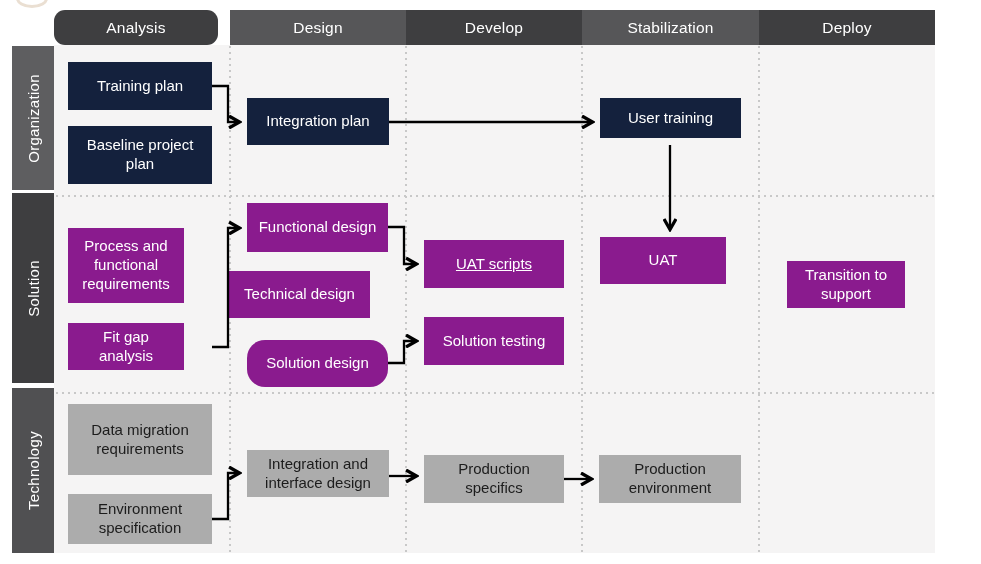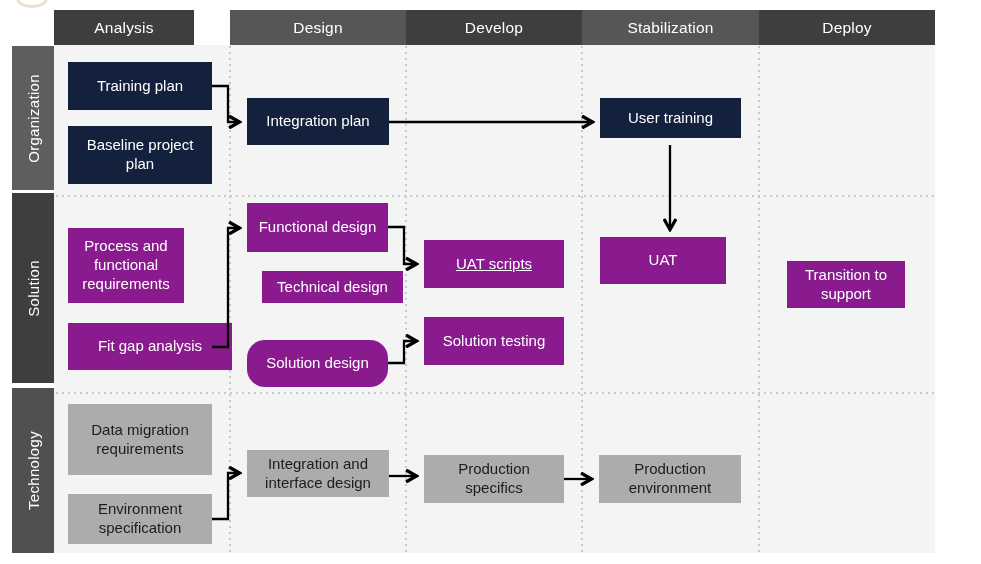--- a/index.html
+++ b/index.html
@@ -78,21 +78,21 @@
   }
 </style>
 </head>
 <body>
 
 <div id="canvas">
 
   <div class="grid-bg"></div>
   <div class="corner-circle"></div>
 
-  <div class="phase dark" style="left:54px;  width:140px;">Analysis</div>
+  <div class="phase dark" style="left:54px;  width:164px;border-radius:11px;">Analysis</div>
   <div class="phase light" style="left:230px; width:176px;">Design</div>
   <div class="phase dark" style="left:406px; width:176px;">Develop</div>
   <div class="phase light" style="left:582px; width:177px;">Stabilization</div>
   <div class="phase dark" style="left:759px; width:176px;">Deploy</div>
 
   <div class="rowlab" style="top:46px;  height:144px; background:#5E5E60;">
       <span>Organization</span>
     </div>
   <div class="rowlab" style="top:193px; height:190px; background:#3E3E40;">
       <span>Solution</span>
@@ -108,23 +108,23 @@
 
   <div class="hdot" style="top:195px;"></div>
   <div class="hdot" style="top:392px;"></div>
 
   <div class="box navy" style="left:68px;  top:62px;  width:144px; height:48px;">Training plan</div>
   <div class="box navy" style="left:68px;  top:126px; width:144px; height:58px;">Baseline project plan</div>
   <div class="box navy" style="left:247px; top:98px;  width:142px; height:47px;">Integration plan</div>
   <div class="box navy" style="left:600px; top:98px;  width:141px; height:40px;">User training</div>
 
   <div class="box purple" style="left:68px;  top:228px; width:116px; height:75px;">Process and functional requirements</div>
-  <div class="box purple" style="left:68px;  top:323px; width:164px; height:47px;">Fit gap analysis</div>
+  <div class="box purple" style="left:68px;  top:323px; width:116px; height:47px;">Fit gap analysis</div>
   <div class="box purple" style="left:247px; top:203px; width:141px; height:49px;">Functional design</div>
-  <div class="box purple" style="left:262px; top:271px; width:141px; height:32px;">Technical design</div>
+  <div class="box purple" style="left:229px; top:271px; width:141px; height:47px;">Technical design</div>
   <div class="box purple" style="left:247px; top:340px; width:141px; height:47px;border-radius:18px;">Solution design</div>
   <div class="box purple" style="left:424px; top:240px; width:140px; height:48px;text-decoration:underline;">UAT scripts</div>
   <div class="box purple" style="left:424px; top:317px; width:140px; height:48px;">Solution testing</div>
   <div class="box purple" style="left:600px; top:237px; width:126px; height:47px;">UAT</div>
   <div class="box purple" style="left:787px; top:261px; width:118px; height:47px;">Transition to support</div>
 
   <div class="box gray" style="left:68px;  top:404px; width:144px; height:71px;">Data migration requirements</div>
   <div class="box gray" style="left:68px;  top:494px; width:144px; height:50px;">Environment specification</div>
   <div class="box gray" style="left:247px; top:450px; width:142px; height:47px;">Integration and interface design</div>
   <div class="box gray" style="left:424px; top:455px; width:140px; height:48px;">Production specifics</div>

